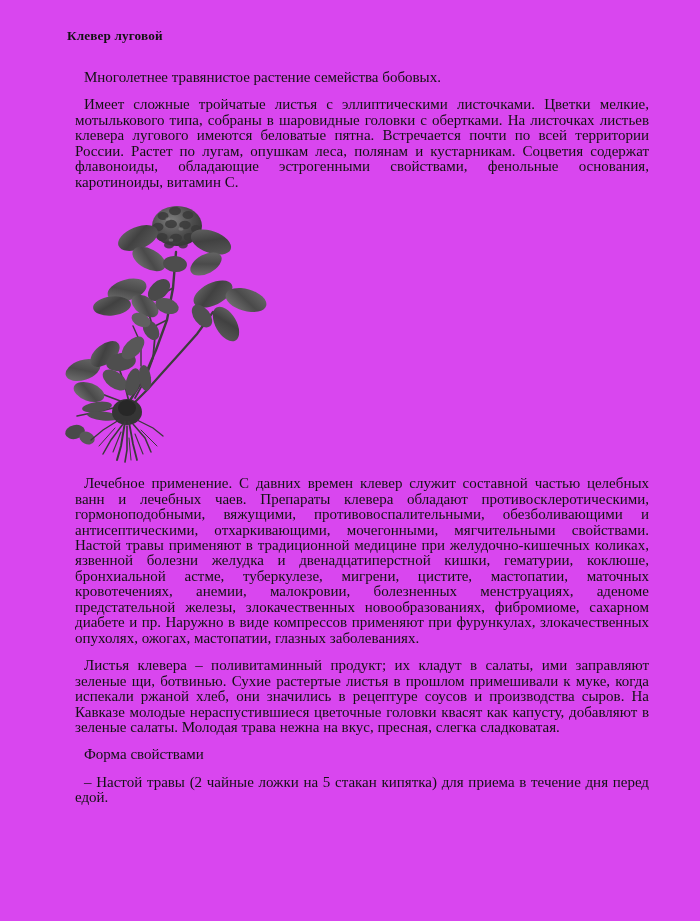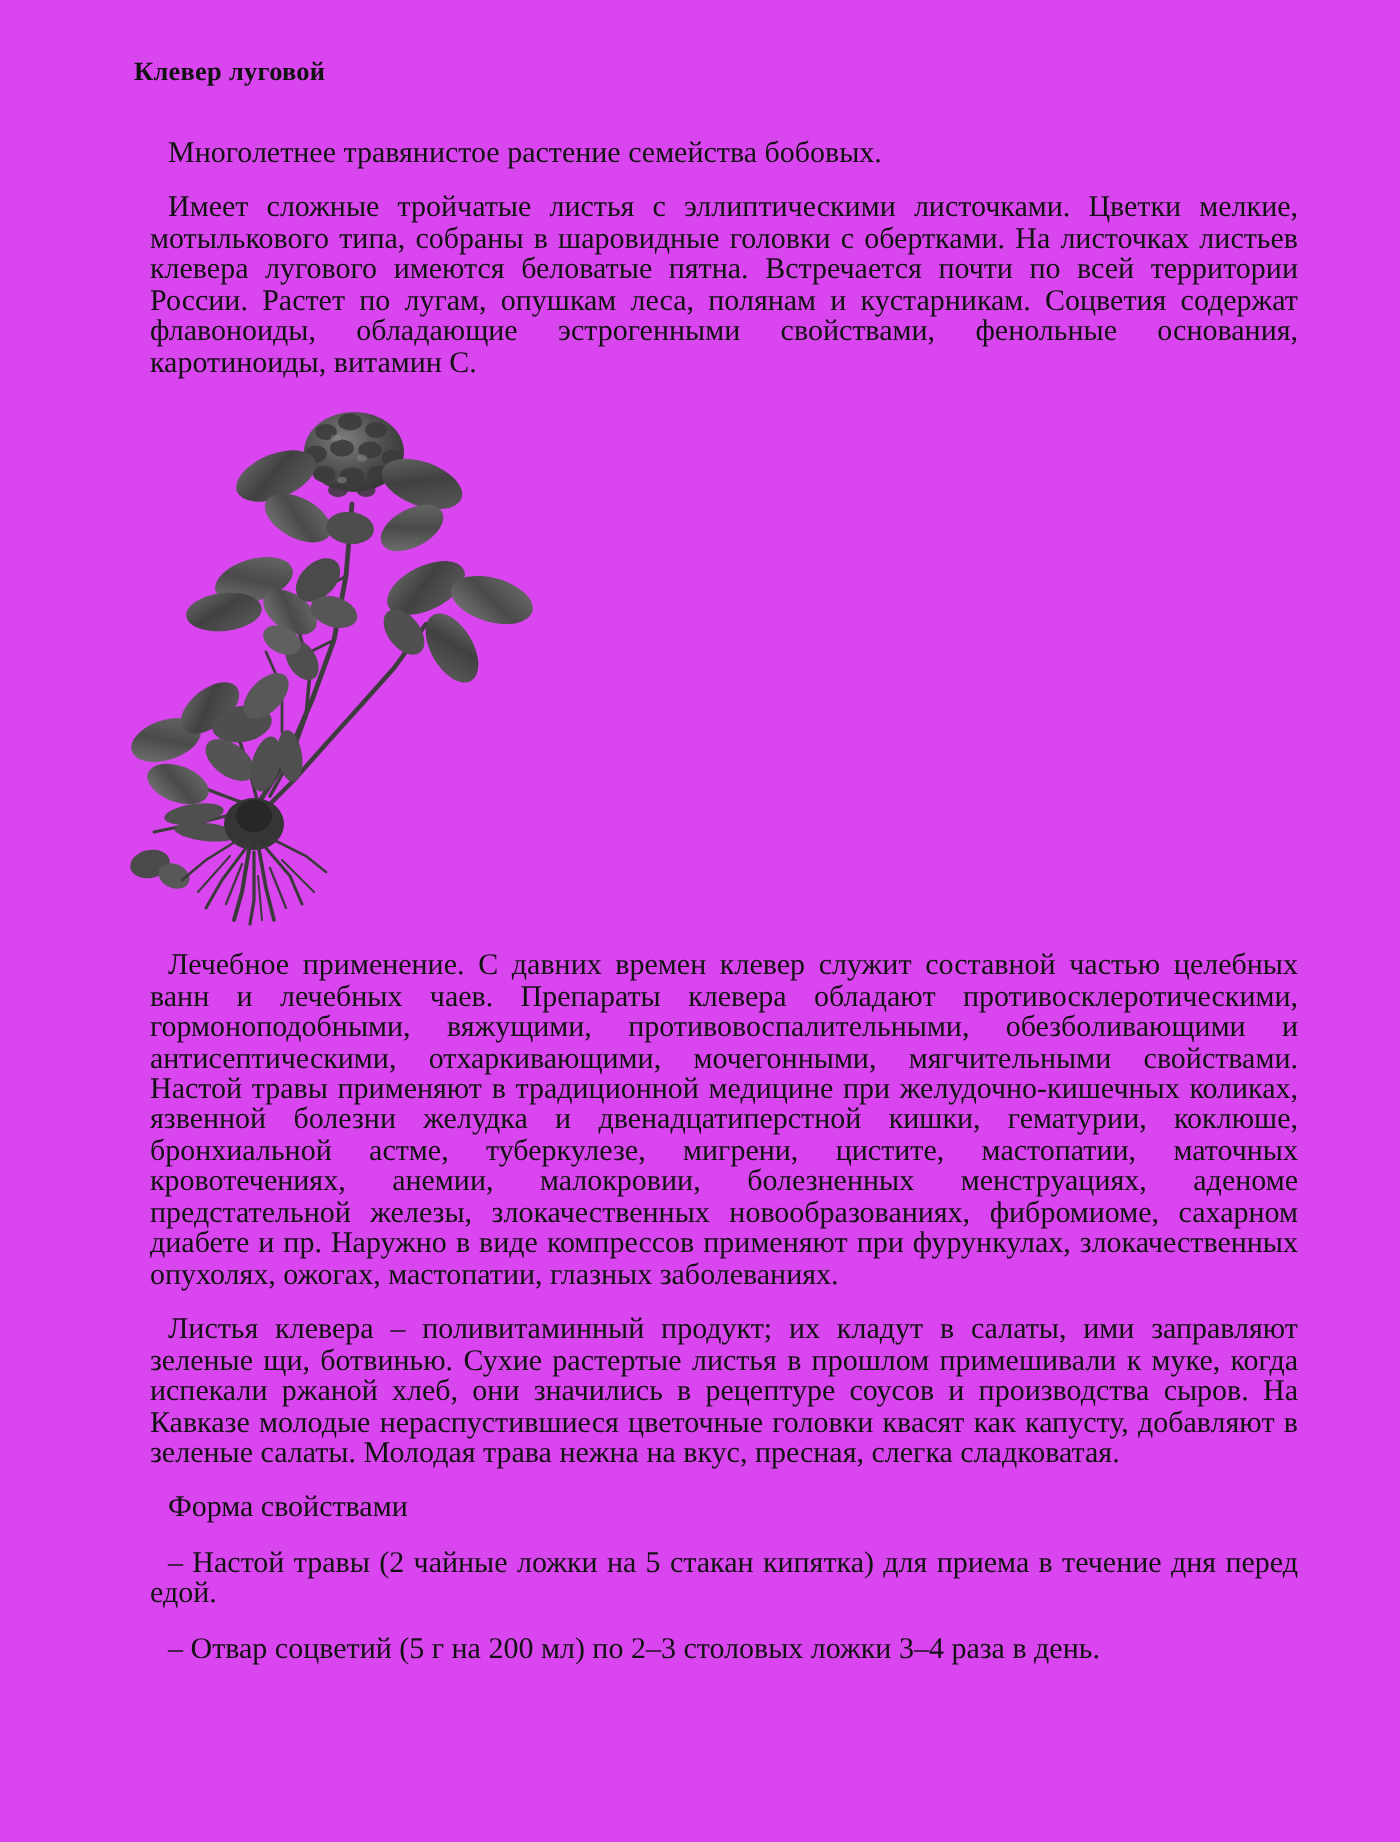--- a/index.html
+++ b/index.html
@@ -206,17 +206,16 @@
 
     <p class="para">Лечебное применение. С давних времен клевер служит составной частью целебных ванн и лечебных чаев. Препараты клевера обладают противосклеротическими, гормоноподобными, вяжущими, противовоспалительными, обезболивающими и антисептическими, отхаркивающими, мочегонными, мягчительными свойствами. Настой травы применяют в традиционной медицине при желудочно-кишечных коликах, язвенной болезни желудка и двенадцатиперстной кишки, гематурии, коклюше, бронхиальной астме, туберкулезе, мигрени, цистите, мастопатии, маточных кровотечениях, анемии, малокровии, болезненных менструациях, аденоме предстательной железы, злокачественных новообразованиях, фибромиоме, сахарном диабете и пр. Наружно в виде компрессов применяют при фурункулах, злокачественных опухолях, ожогах, мастопатии, глазных заболеваниях.</p>
 
     <p class="para">Листья клевера – поливитаминный продукт; их кладут в салаты, ими заправляют зеленые щи, ботвинью. Сухие растертые листья в прошлом примешивали к муке, когда испекали ржаной хлеб, они значились в рецептуре соусов и производства сыров. На Кавказе молодые нераспустившиеся цветочные головки квасят как капусту, добавляют в зеленые салаты. Молодая трава нежна на вкус, пресная, слегка сладковатая.</p>
 
 
     <p class="para">Форма свойствами</p>
 
     <p class="para">– Настой травы (2 чайные ложки на 5 стакан кипятка) для приема в течение дня перед едой.</p>
 
-    <p class="para">– Отвар соцветий (5 г на 200 мл) по 2–3 столовых ложки 3–4 раза в день.</p>
 
     <div class="footer-space"></div>
   </div>
 </div>
 
 </body></html>

